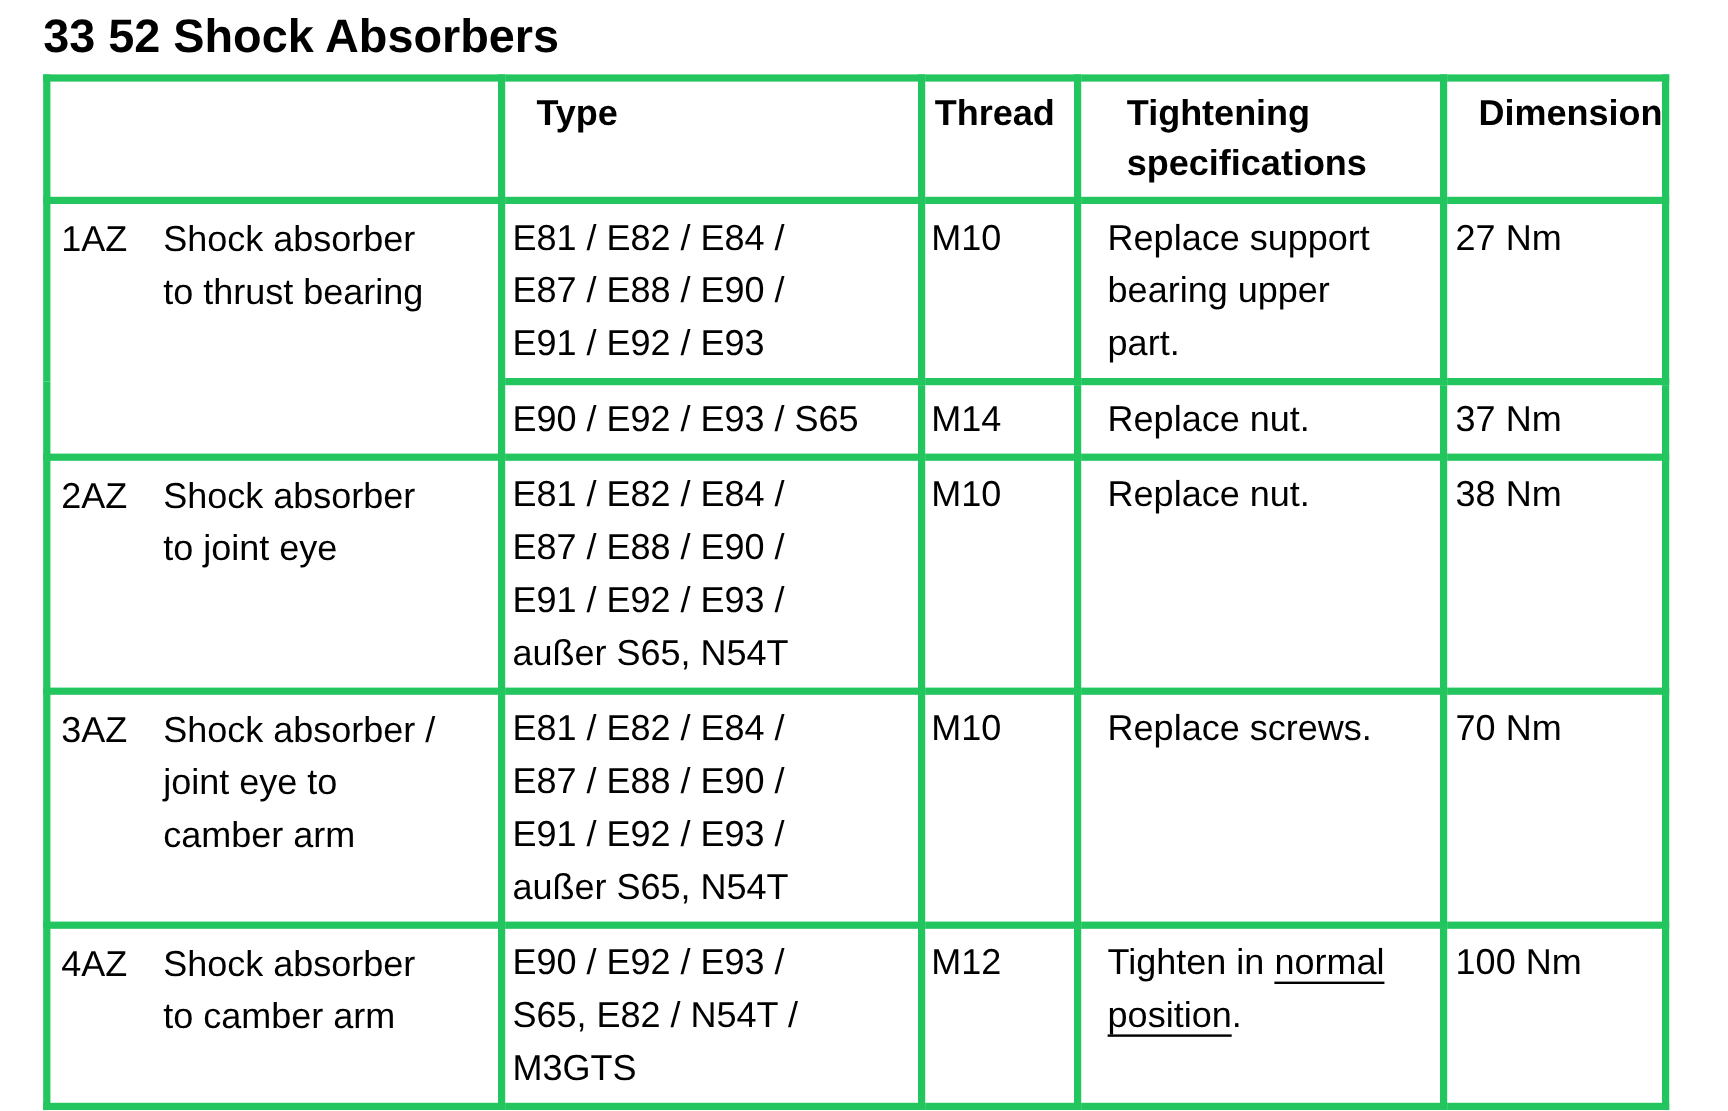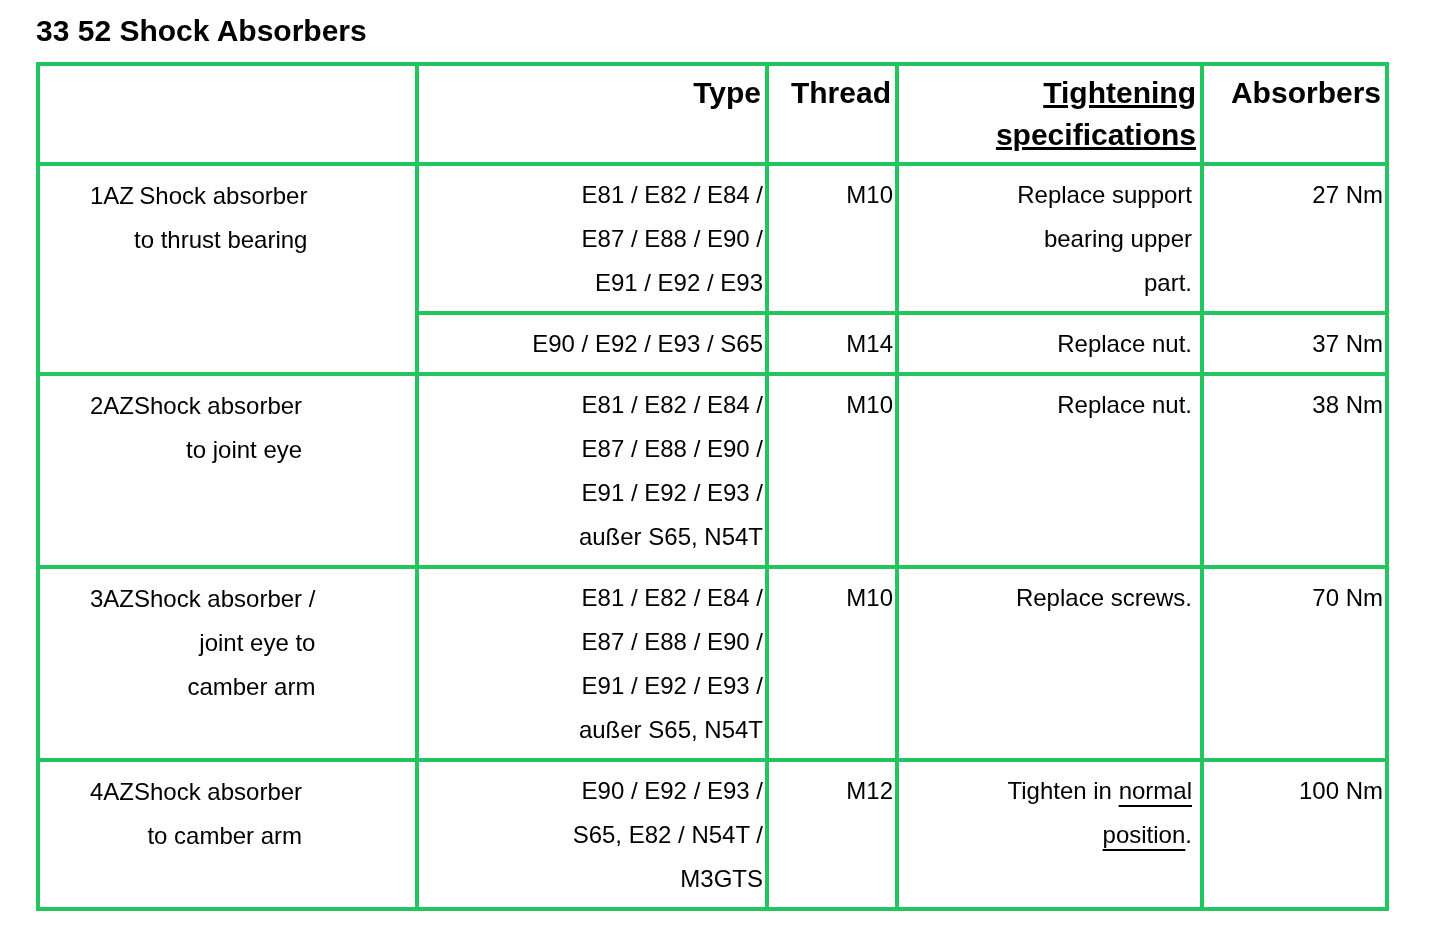--- a/index.html
+++ b/index.html
@@ -7,61 +7,61 @@
     width: 1440px;
     height: 926px;
     background: #ffffff;
     color: #000000;
     font-family: "Liberation Sans", sans-serif;
     overflow: hidden;
   }
   .page { padding: 12px 0 0 36px; }
 
   .title {
-    font-size: 30px;
+    font-size: 39px;
     font-weight: bold;
     line-height: 38px;
     margin-bottom: 12px;
   }
 
   .spec-table {
     border-collapse: collapse;
     table-layout: fixed;
     width: 1349px;
   }
   .spec-table th, .spec-table td {
-    border: 4px solid #22c55e;
+    border: 6px solid #22c55e;
     vertical-align: top;
-    text-align: right;
+    text-align: left;
   }
   .spec-table th {
     font-size: 30px;
     font-weight: bold;
     line-height: 42px;
     padding: 6px 4px 6px 8px;
   }
   .spec-table td {
-    font-size: 24px;
+    font-size: 30px;
     font-weight: normal;
     line-height: 44px;
     padding: 7px 2px 6px 6px;
   }
 
   
   col.c-item   { width: 379px; }
   col.c-type   { width: 350px; }
   col.c-thread { width: 130px; }
   col.c-tight  { width: 305px; }
   col.c-dim    { width: 185px; }
 
   
   th.col-item   { padding-left: 9px; }
   th.col-type   { padding-left: 26px; }
   th.col-thread { }
-  th.col-tight  { padding-left: 38px; text-decoration: underline; }
+  th.col-tight  { padding-left: 38px; }
   th.col-dim    { padding-left: 26px; }
 
   
   td.item-cell  { padding: 8px 4px 6px 9px; }
   .item-wrap    { display: flex; align-items: flex-start; }
   .code         { width: 85px; flex-shrink: 0; }
   .desc         { white-space: pre-line; }
 
   td.type-cell   { padding-left: 6px;  white-space: pre-line; }
   td.thread-cell { padding-left: 5px; margin-top: 36px; }
@@ -96,21 +96,21 @@
         <col class="c-thread">
         <col class="c-tight">
         <col class="c-dim">
     </colgroup>
     <thead>
       <tr class="h-head">
         <th class="col-item"></th>
         <th class="col-type">Type</th>
         <th class="col-thread">Thread</th>
         <th class="col-tight">Tightening specifications</th>
-        <th class="col-dim">Absorbers</th>
+        <th class="col-dim">Dimension</th>
       </tr>
     </thead>
     <tbody>
 
       <tr class="h-r1a">
         <td class="item-cell" rowspan="2">
           <div class="item-wrap">
             <span class="code">1AZ</span>
             <span class="desc">Shock absorber
 to thrust bearing</span>

